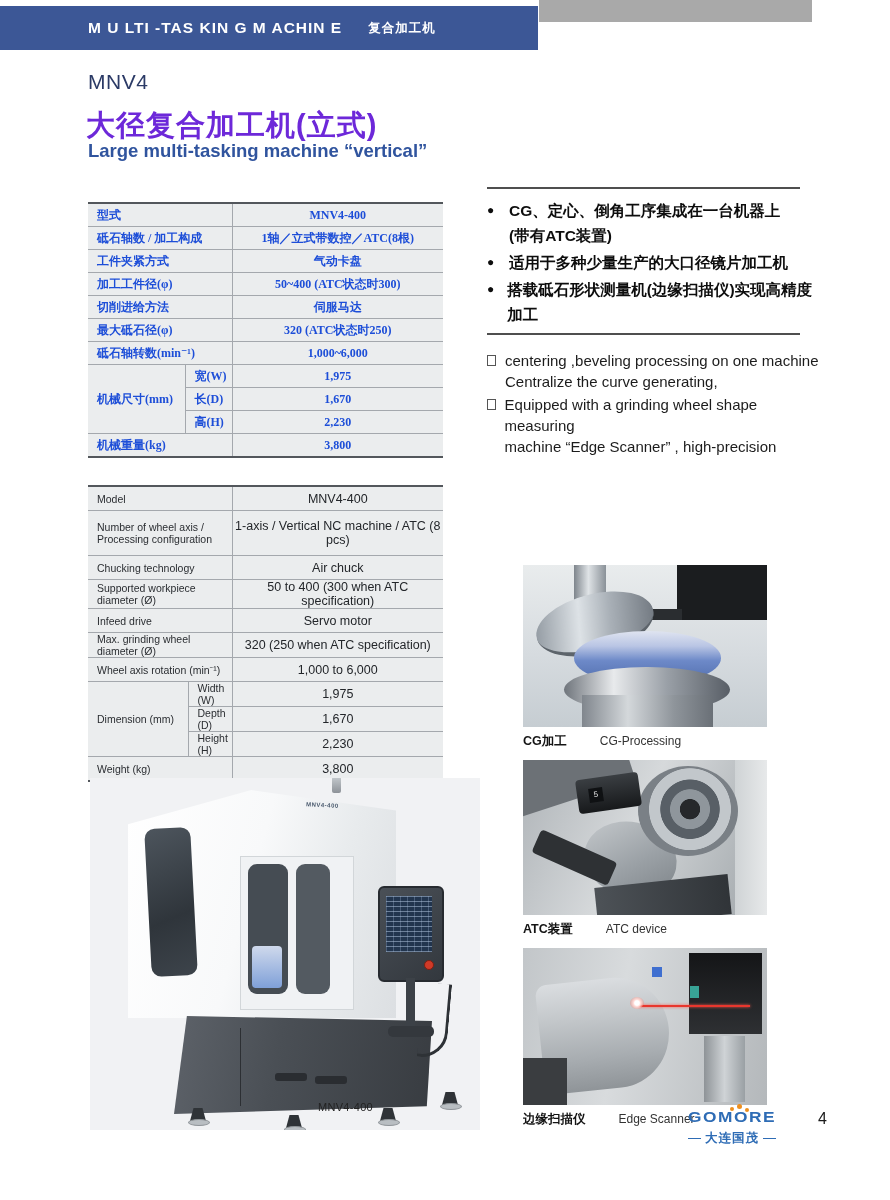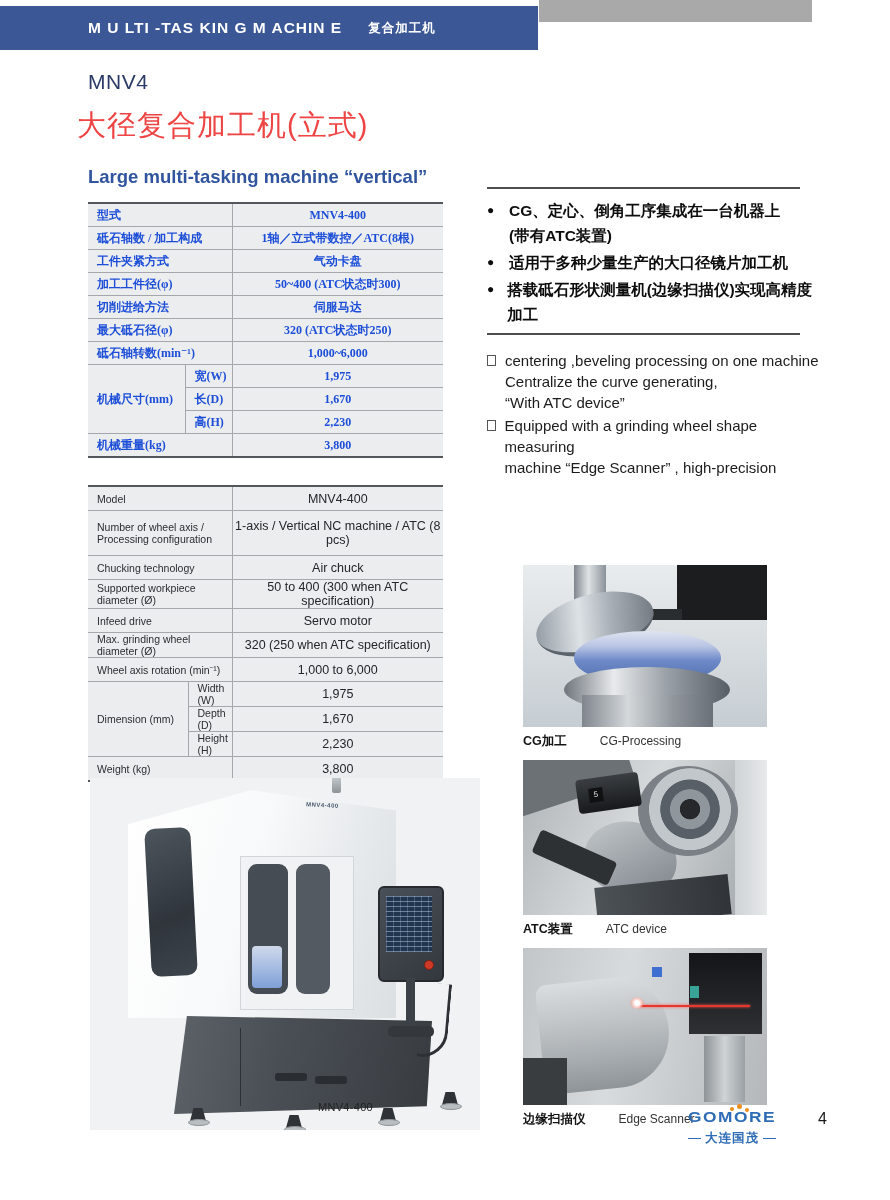--- a/index.html
+++ b/index.html
@@ -10,22 +10,22 @@
   .abs{position:absolute;}
 
   
   .band{left:0;top:6px;width:538px;height:44px;background:#3c5796;display:flex;align-items:center;}
   .band-title{color:#ffffff;font-size:15.5px;font-weight:bold;letter-spacing:1px;margin-left:88px;}
   .band-cn{color:#ffffff;font-size:12.5px;font-weight:bold;margin-left:26px;letter-spacing:1px;}
   .graybar{left:539px;top:0;width:273px;height:22px;background:#a9a9a9;}
 
   
   .model-title{left:88px;top:70px;font-size:21px;color:#2b3a66;letter-spacing:0.5px;}
-  .cn-title{left:77px;top:106px;font-size:29px;font-weight:normal;color:#ef4444;letter-spacing:1px;}
-  .en-subtitle{left:88px;top:166px;font-size:18.5px;font-weight:bold;color:#30549e;}
+  .cn-title{left:86px;top:106px;font-size:29px;font-weight:bold;color:#6d28d9;letter-spacing:1px;}
+  .en-subtitle{left:88px;top:140px;font-size:18.5px;font-weight:bold;color:#30549e;}
 
   
   table.spec{position:absolute;border-collapse:collapse;table-layout:fixed;width:355px;background:#ebedee;}
   .spec td{padding:0;vertical-align:middle;border-top:1px solid #a4a8ad;}
   .spec tr:first-child td{border-top:2px solid #53575c;}
   .spec tr.last td{border-bottom:2px solid #53575c;}
   .spec td.lbl,.spec td.grp,.spec td.sub{border-right:1px solid #a4a8ad;padding-left:9px;text-align:left;}
   .spec td.val{text-align:center;}
   .spec-cn{left:88px;top:202px;font-family:"Liberation Serif","DejaVu Serif",serif;}
   .spec-cn td{height:22px;font-size:12px;font-weight:bold;color:#1d4ed8;}
@@ -292,21 +292,20 @@
 <div class="abs rule rule2"></div>
 
 <div class="abs bullets-en">
   <div class="b-item">
     <span class="b-mark-en">
         <span class="b-square"></span>
       </span>
     <span class="b-lines">
       <span class="b-line" style="display:block">centering ,beveling processing on one machine</span>
       <span class="b-line" style="display:block">Centralize the curve generating,</span>
-      <span class="b-line" style="display:block">“With ATC device”</span>
     </span>
   </div>
   <div class="b-item">
     <span class="b-mark-en">
         <span class="b-square"></span>
       </span>
     <span class="b-lines">
       <span class="b-line" style="display:block">Equipped with a grinding wheel shape measuring</span>
       <span class="b-line" style="display:block">machine  “Edge Scanner” , high-precision</span>
     </span>

